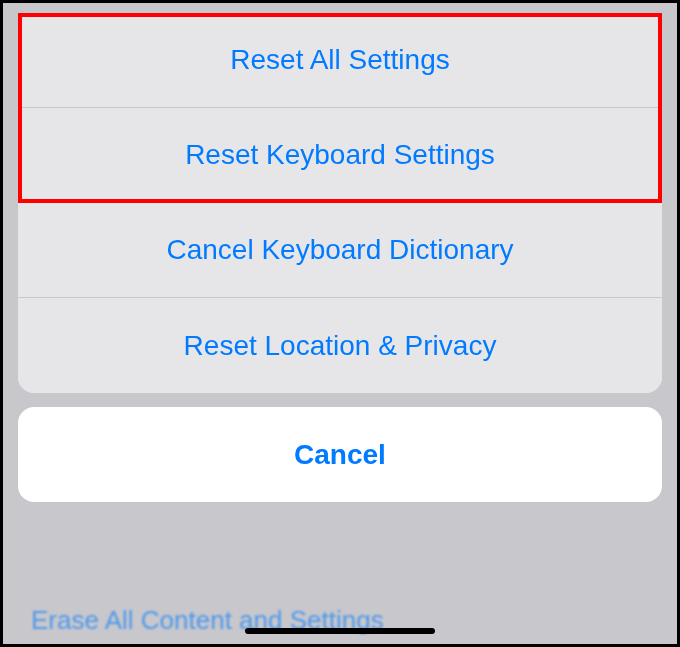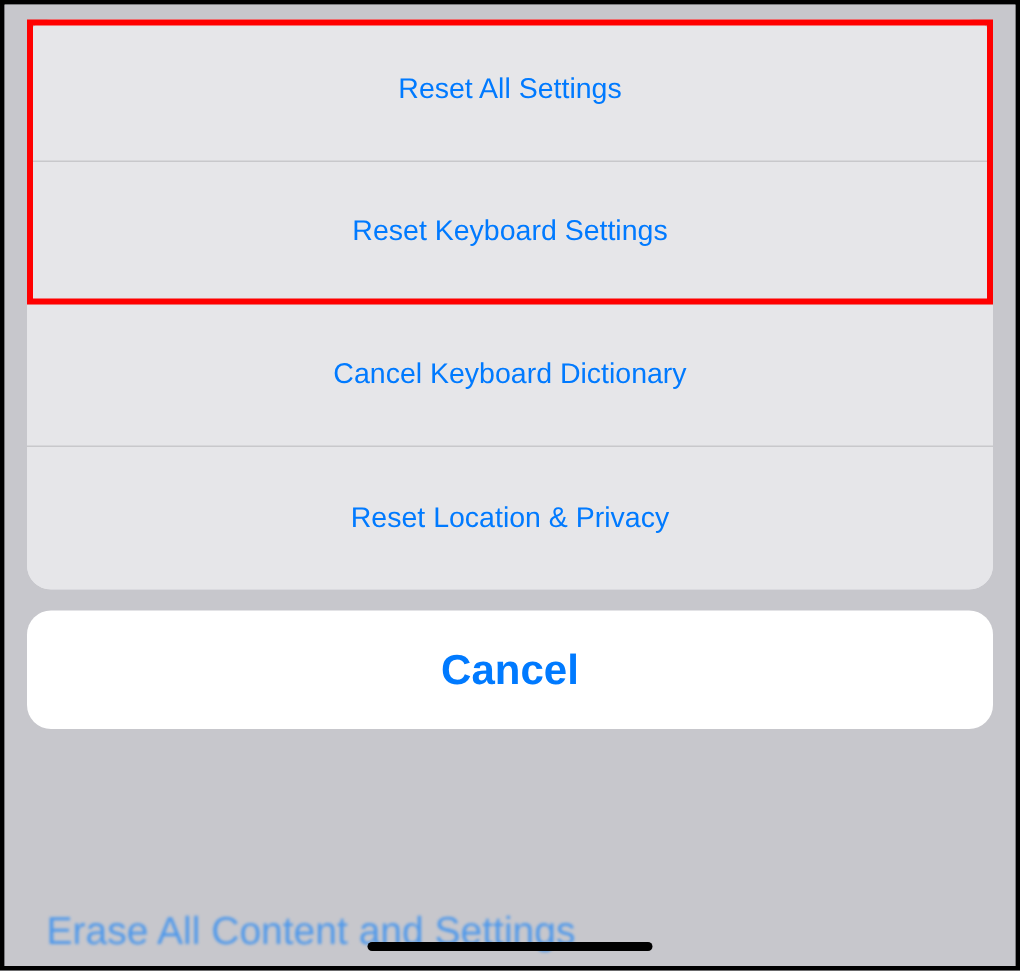--- a/index.html
+++ b/index.html
@@ -47,21 +47,21 @@
       border-radius: 16px;
       overflow: hidden;
       display: flex;
       flex-direction: column;
     }
     .option-item {
       height: 95px;
       display: flex;
       align-items: center;
       justify-content: center;
-      font-size: 19px;
+      font-size: 28px;
       font-weight: 400;
       color: #007aff;
       border-bottom: 1px solid #c8c8cb;
       cursor: pointer;
       background: #e6e6e9;
     }
     .option-item:last-child {
       border-bottom: none;
     }
     .highlight-box {
@@ -71,21 +71,21 @@
       top: 10px;
       height: 190px;
       border: 4px solid #ff0000;
       pointer-events: none;
       z-index: 10;
     }
     .cancel-button {
       margin-top: 14px;
       background: #ffffff;
       border-radius: 16px;
-      height: 79px;
+      height: 95px;
       display: flex;
       align-items: center;
       justify-content: center;
       font-size: 28px;
       font-weight: 600;
       color: #007aff;
       cursor: pointer;
     }
     .home-indicator {
       position: absolute;

